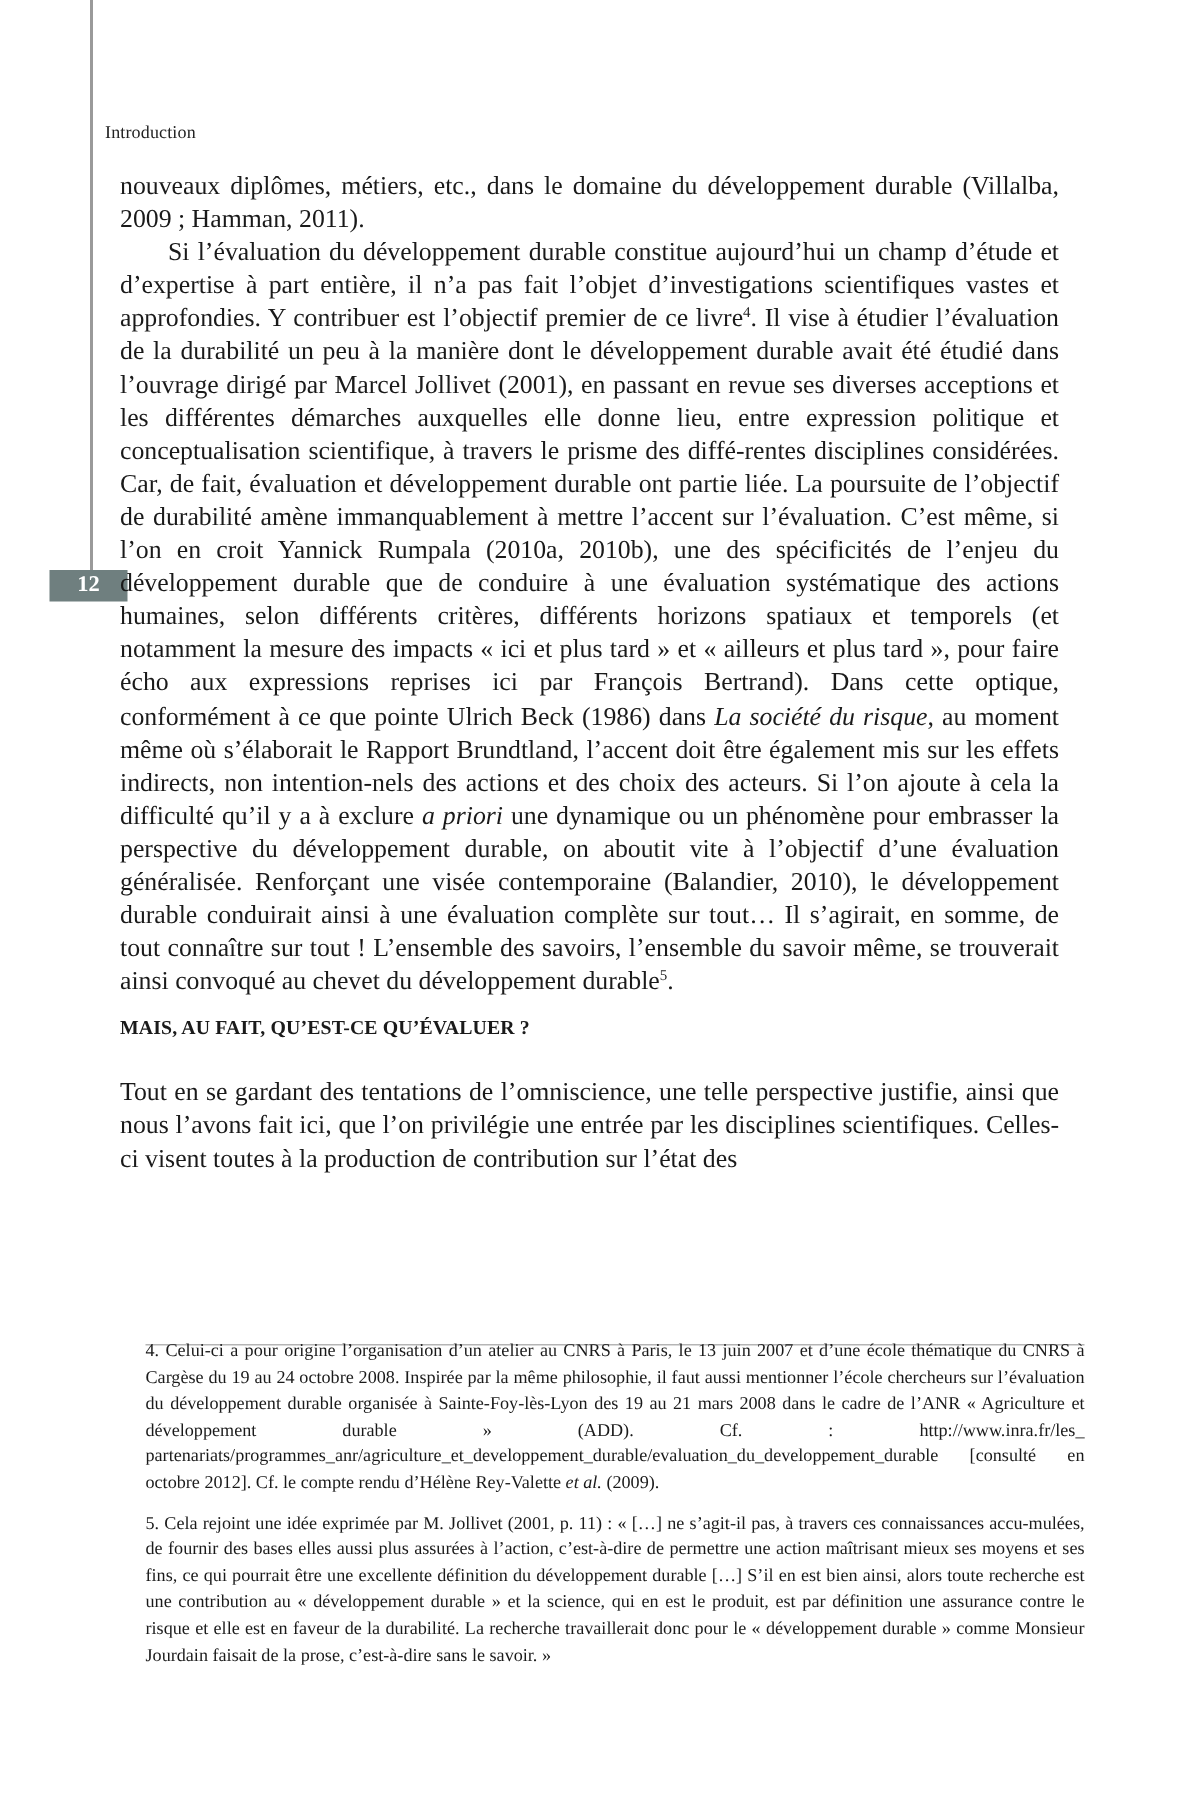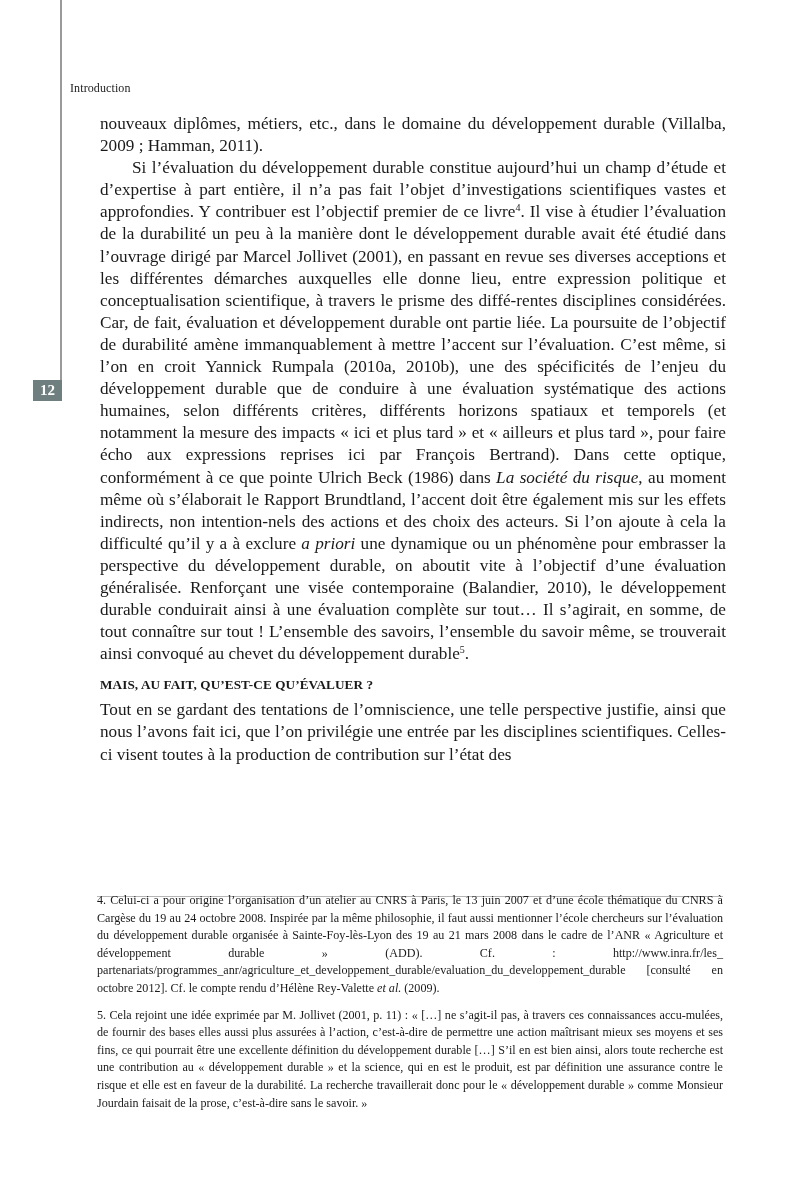--- a/index.html
+++ b/index.html
@@ -6,40 +6,40 @@
     body {
       width: 800px; height: 1200px; position: relative; overflow: hidden;
       font-family: "Liberation Serif", "DejaVu Serif", serif;
       color: #1a1a1a;
     }
     .vrule {
       position: absolute; left: 60px; top: 0; width: 2px; height: 380px;
       background: #9a9a9a;
     }
     .page-badge {
-      position: absolute; left: 33px; top: 380px; width: 29px; height: 21px;
+      position: absolute; left: 33px; top: 380px; width: 52px; height: 21px;
       background: #6f7f7f; color: #ffffff;
       font-family: "Liberation Serif", serif; font-weight: bold; font-size: 15px;
       line-height: 21px; text-align: center;
     }
     .running-head {
       position: absolute; left: 70px; top: 81px;
       font-size: 12px; letter-spacing: 0.1px; color: #222;
     }
     .body-col {
-      position: absolute; left: 100px; top: 113px; width: 626px;
+      position: absolute; left: 80px; top: 113px; width: 626px;
     }
     .body-col p {
       margin: 0; font-size: 17.2px; line-height: 22.1px;
       text-align: justify; hyphens: manual;
     }
     .body-col p.indent { text-indent: 32px; }
     .body-col sup { font-size: 10px; line-height: 0; vertical-align: 6px; }
     .section-heading {
-      margin: 11px 0 5px 0; font-size: 13.2px; font-weight: bold;
+      margin: 11px 0 23px 0; font-size: 13.2px; font-weight: bold;
       line-height: 18px; letter-spacing: 0.1px;
     }
     .fn-rule {
       position: absolute; left: 97px; top: 896px; width: 626px; height: 1px;
       background: #b5b5b5;
     }
     .footnotes {
       position: absolute; left: 97px; top: 892px; width: 626px;
     }
     .footnotes p {

